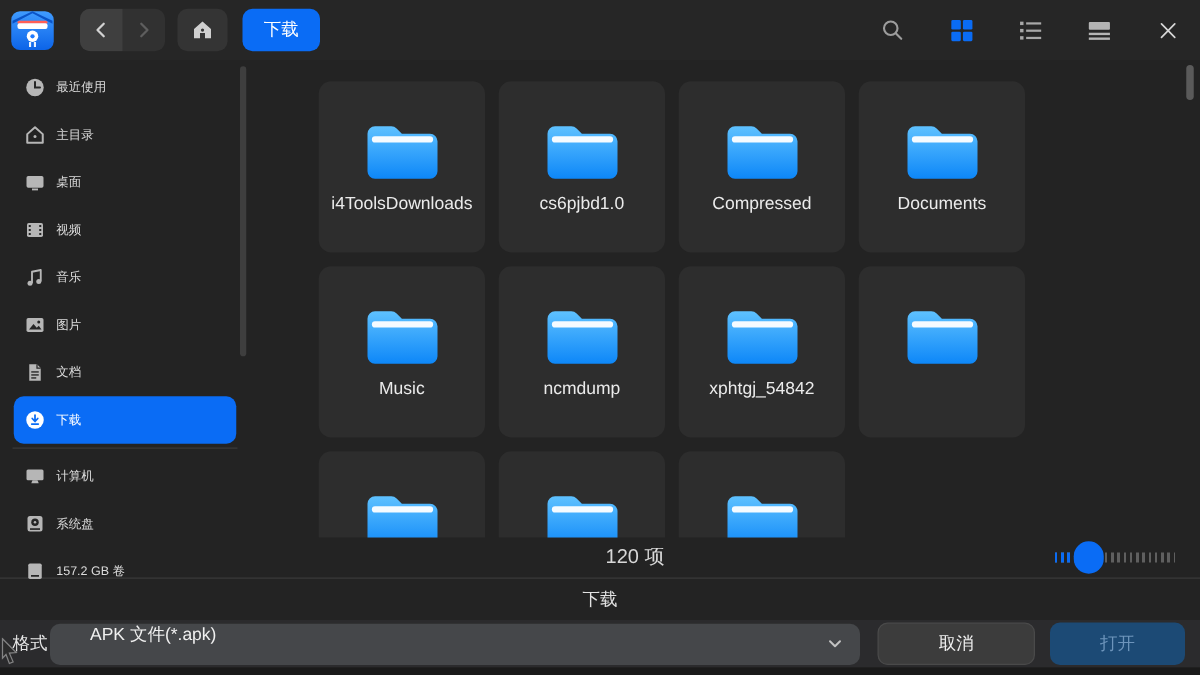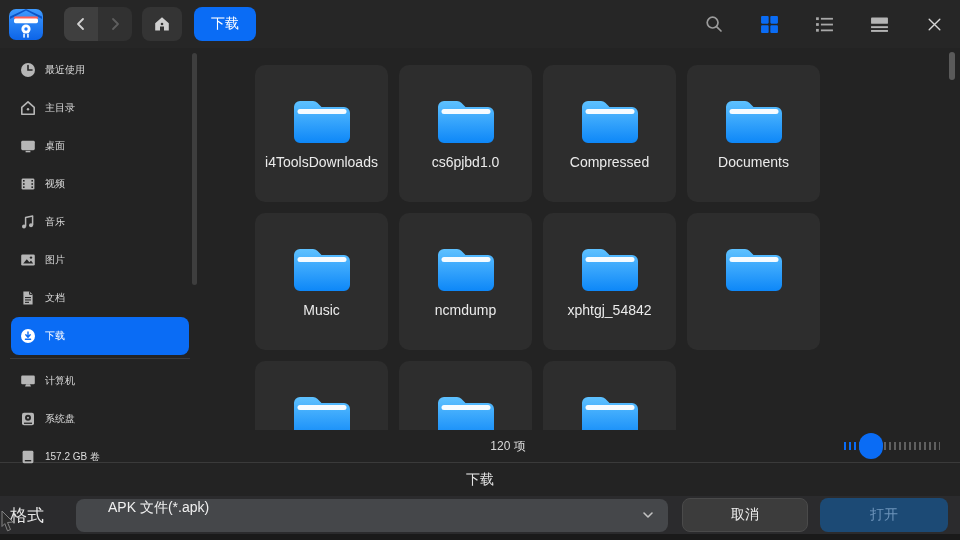--- a/index.html
+++ b/index.html
@@ -34,39 +34,39 @@
   .main-col { flex:1 1 auto; display:flex; flex-direction:column; min-width:0; position:relative; }
   .grid-area { height:382px; flex:0 0 382px; overflow:hidden; padding:17px 0 0 55px; position:relative; }
   .grid { display:flex; flex-wrap:wrap; width:700px; column-gap:33px; row-gap:29px;gap:11px; }
   .tile { width:133px; height:137px; border-radius:10px; background:#2d2d2d; display:flex; flex-direction:column; align-items:center; cursor:pointer; }
   .tile-icon { margin-top:30px; width:64px; height:50px; }
   .tile-label { margin-top:9px; font-size:14px; line-height:17px; text-align:center; word-break:break-all; padding:0 5px; color:#ebebeb; }
   .main-scrollbar { position:absolute; right:5px; top:4px; width:6px; height:28px; border-radius:3px; background:#5a5a5a; }
 
   
   .statusbar { height:32px; flex:0 0 32px; position:relative; }
-  .item-count { position:absolute; left:308px; top:50%; transform:translate(-50%,-50%); font-size:12px; color:#d8d8d8; white-space:nowrap; }
+  .item-count { position:absolute; left:308px; top:50%; transform:translate(-50%,-50%); font-size:16px; color:#d8d8d8; white-space:nowrap; }
   .size-slider { position:absolute; right:20px; top:50%; transform:translateY(-50%); width:96px; height:26px; cursor:pointer; }
   .ticks { position:absolute; left:0; top:9px; width:100%; height:8px;
            background:repeating-linear-gradient(90deg,#5f5f5f 0 2px,transparent 2px 5px); }
   .ticks-filled { position:absolute; left:0; top:9px; width:15px; height:8px;
            background:repeating-linear-gradient(90deg,#0a6cf5 0 2px,transparent 2px 5px); }
   .slider-thumb { position:absolute; left:15px; top:0; width:24px; height:26px; border-radius:12px; background:#0a6cf5; }
 
   
   .footer-title { height:34px; flex:0 0 34px; border-top:1px solid #3a3a3a; background:#232323;
                   display:flex; align-items:center; justify-content:center; font-size:14px; color:#e2e2e2; }
   .footer-controls { height:38px; flex:0 0 38px; background:#2b2b2d; display:flex; align-items:center; padding:0 12px 0 10px; }
-  .format-label { font-size:17px; color:#e6e6e6; margin-right:32px; white-space:nowrap; }
+  .format-label { font-size:14px; color:#e6e6e6; margin-right:2px; white-space:nowrap; }
   .format-select { flex:1 1 auto; height:33px; background:#45474a; border-radius:8px; display:flex; align-items:flex-start;
                    padding:0 36px 0 32px; font-size:14px; color:#f0f0f0; position:relative; cursor:pointer; }
   .format-chevron { position:absolute; right:12px; top:50%; transform:translateY(-50%); width:16px; height:16px; }
   .btn { height:34px; border-radius:8px; display:grid; place-items:center; font-size:14px; cursor:pointer; }
   .btn-cancel { width:126px; margin-left:14px; background:#3c3c3c; border:1px solid #4a4a4a; color:#f0f0f0; }
-  .btn-open { width:128px; margin-left:12px; background:#1c4a75; color:#6d94bb; }
+  .btn-open { width:108px; margin-left:12px; background:#1c4a75; color:#6d94bb; }
   .bottom-edge { height:6px; flex:0 0 6px; background:#1a1a1a; }
 
   .mouse-cursor { position:absolute; left:0px; bottom:8px; width:16px; height:22px; pointer-events:none; opacity:.8; }
 </style>
 </head>
 <body>
 
 <div class="window">
 
   <div class="toolbar">

